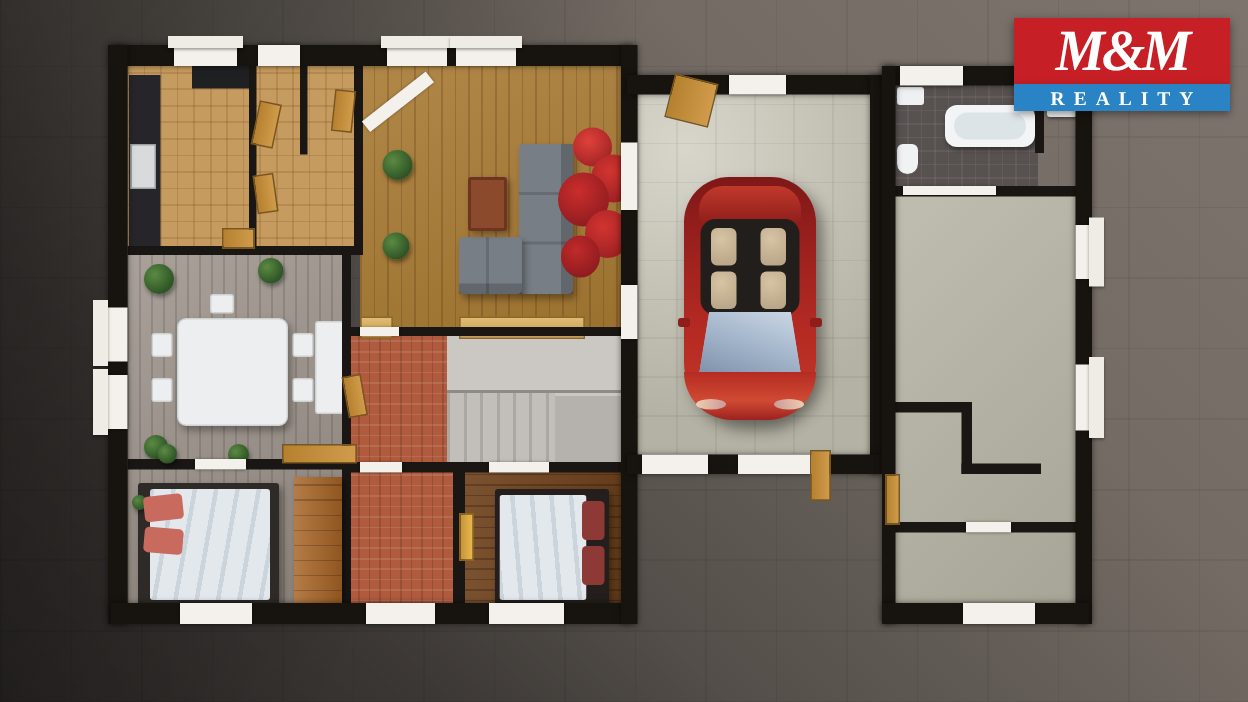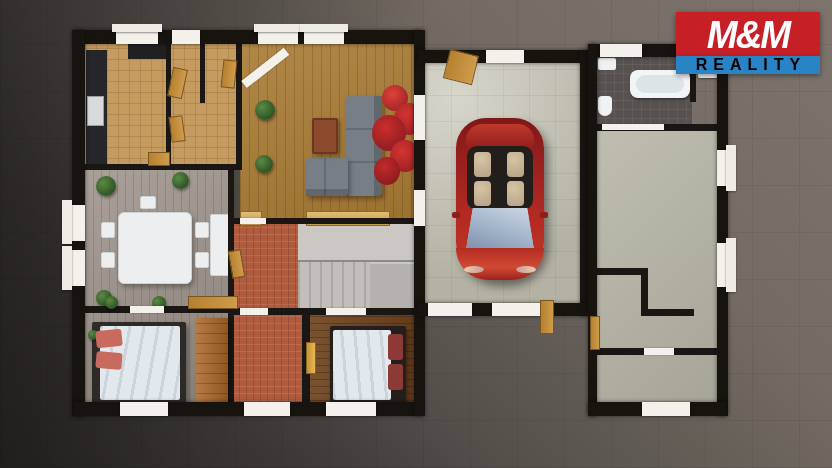--- a/index.html
+++ b/index.html
@@ -1,17 +1,17 @@
 <!DOCTYPE html>
 <html><head>
 <meta charset="utf-8">
 <style>
   html,body{margin:0;padding:0;background:#222;}
   #stage{position:relative;width:832px;height:468px;overflow:hidden;
-         font-family:Liberation Sans, sans-serif;
+         font-family:Liberation Serif, serif;
          background:linear-gradient(225deg,#7d746d 0%,#746b64 30%,#5a554f 55%,#443f3c 78%,#393532 100%);}
   .abs{position:absolute;}
   
   .ground-grid{left:0;top:0;width:100%;height:100%;
     background-image:repeating-linear-gradient(0deg,rgba(0,0,0,.10) 0 1px,transparent 1px 47px),
                      repeating-linear-gradient(90deg,rgba(0,0,0,.10) 0 1px,transparent 1px 47px);
     opacity:.55;}
   .ground-shadow{left:0;top:0;width:100%;height:100%;
     background:linear-gradient(115deg,rgba(0,0,0,.38),rgba(0,0,0,0) 42%),
                linear-gradient(45deg,rgba(0,0,0,.30),rgba(0,0,0,0) 38%);}
@@ -35,21 +35,21 @@
   .plant{border-radius:50%;background:radial-gradient(circle at 35% 35%,#5b8a43,#2f5526 70%);z-index:3;box-shadow:1px 2px 3px rgba(0,0,0,.4);}
   .tree-blob{border-radius:50%;z-index:3;}
   .cush{position:absolute;background:rgba(0,0,0,.14);}
   .step{background:repeating-linear-gradient(90deg,#aba8a3 0 2px,#c2bfba 2px 11px);z-index:2;}
   .seat{position:absolute;background:radial-gradient(circle at 40% 30%,#d6c4a4,#b5a184);border-radius:4px;}
   
   #logo{z-index:10;}
   #logo .red{display:flex;align-items:center;justify-content:center;box-shadow:0 2px 6px rgba(0,0,0,.45);}
   #logo .ttl{color:#fff;font-weight:900;font-style:italic;font-size:37px;letter-spacing:-2px;line-height:1;transform:scaleY(1.05);}
   #logo .blue{display:flex;align-items:center;justify-content:center;box-shadow:0 2px 5px rgba(0,0,0,.4);}
-  #logo .sub{color:#000000;font-weight:700;font-size:16px;letter-spacing:6px;text-indent:6px;line-height:1;}
+  #logo .sub{color:#ffffff;font-weight:700;font-size:13px;letter-spacing:6px;text-indent:6px;line-height:1;}
 </style>
 </head>
 <body>
 
 <div id="stage">
 
   <div class="abs ground-grid"></div>
   <div class="abs ground-shadow"></div>
 
   <div class="abs floor tile-tan" style="left: 85px; top: 43px; width: 155px; height: 127px; background-color: rgb(197, 155, 95);"></div>

